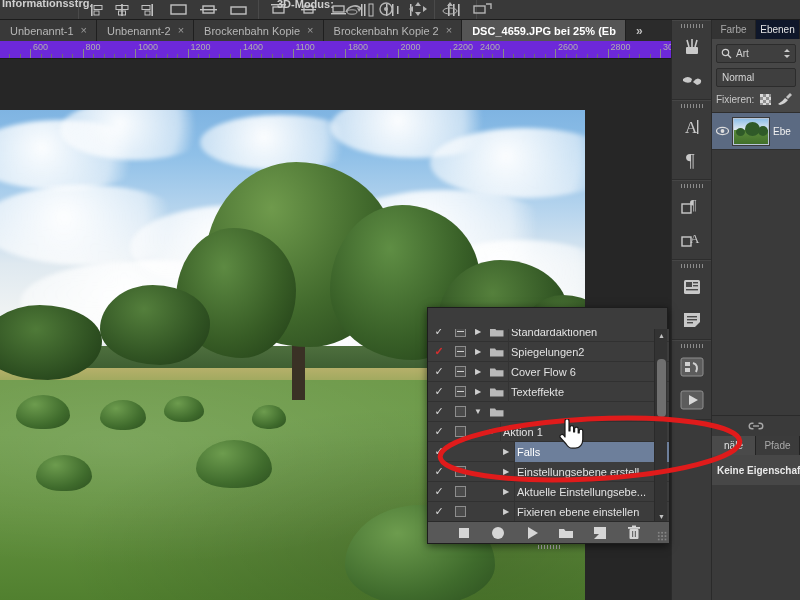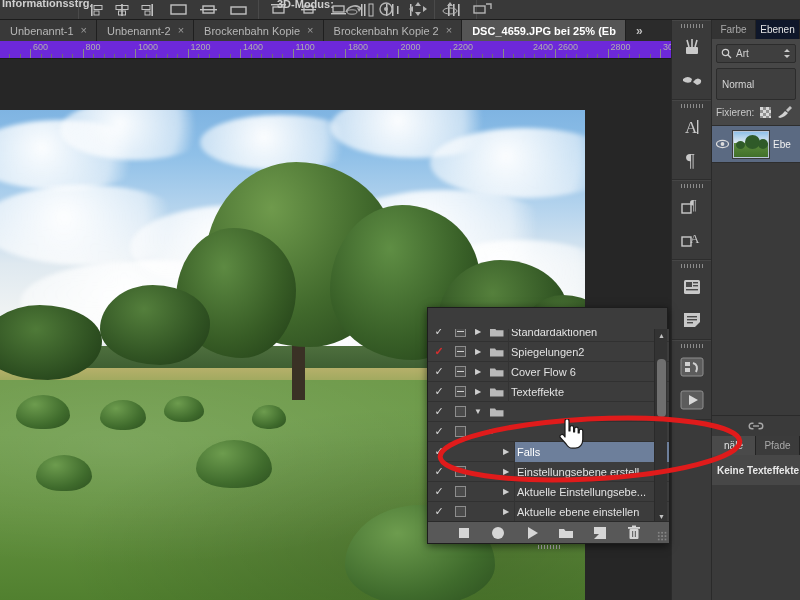--- a/index.html
+++ b/index.html
@@ -169,21 +169,21 @@
   }
   .ptab.active{ background:#0f172a; color:#e6e6e6; }
   .panel-body{ background:#474747; padding:5px 4px 0 4px; }
   .filter-row{
     display:flex; align-items:center; gap:4px;
     height:19px; background:#3f3f3f; border:1px solid #2c2c2c; border-radius:2px;
     padding:0 4px; margin-bottom:5px;
   }
   .filter-row .ftext{ font-size:10px; color:#d0d0d0; flex:1; }
   .blend-row{
-    height:32px; background:#3f3f3f; border:1px solid #2c2c2c; border-radius:2px;
+    height:19px; background:#3f3f3f; border:1px solid #2c2c2c; border-radius:2px;
     display:flex; align-items:center; padding:0 5px; margin-bottom:6px;
     font-size:10px; color:#d6d6d6;
   }
   .lock-row{
     display:flex; align-items:center; gap:6px; margin-bottom:6px;
     font-size:10px; color:#c9c9c9;
   }
   .checker{
     width:11px; height:11px;
     background:
@@ -541,21 +541,21 @@
       <div class="tick minor" style="left: 418.5px;"></div>
       <div class="tick minor" style="left: 429px;"></div>
       <div class="tick minor" style="left: 439.5px;"></div>
       <div class="tick major" style="left: 450px;"></div>
       <div class="rlabel" style="left: 453px;">2200</div>
       <div class="tick minor" style="left: 460.5px;"></div>
       <div class="tick minor" style="left: 471px;"></div>
       <div class="tick minor" style="left: 481.5px;"></div>
       <div class="tick minor" style="left: 492px;"></div>
       <div class="tick major" style="left: 502.5px;"></div>
-      <div class="rlabel" style="left: 533px;">2400</div>
+      <div class="rlabel" style="left: 480px;">2400</div>
       <div class="tick minor" style="left: 513px;"></div>
       <div class="tick minor" style="left: 523.5px;"></div>
       <div class="tick minor" style="left: 534px;"></div>
       <div class="tick minor" style="left: 544.5px;"></div>
       <div class="tick major" style="left: 555px;"></div>
       <div class="rlabel" style="left: 558px;">2600</div>
       <div class="tick minor" style="left: 565.5px;"></div>
       <div class="tick minor" style="left: 576px;"></div>
       <div class="tick minor" style="left: 586.5px;"></div>
       <div class="tick minor" style="left: 597px;"></div>
@@ -772,21 +772,21 @@
         <svg width="16" height="12">
           <path d="M5 6 h6" stroke="#a8a8a8" stroke-width="1.4"></path>
           <path d="M5.5 3.2 h-1.5 a2.8 2.8 0 0 0 0 5.6 h1.5" stroke="#a8a8a8" stroke-width="1.4" fill="none"></path>
           <path d="M10.5 3.2 h1.5 a2.8 2.8 0 0 1 0 5.6 h-1.5" stroke="#a8a8a8" stroke-width="1.4" fill="none"></path>
         </svg>
       </div>
       <div class="ptabs2">
         <div class="ptab active">näle</div>
         <div class="ptab">Pfade</div>
       </div>
-      <div class="noprops">Keine Texteffekte</div>
+      <div class="noprops">Keine Eigenschaf</div>
       <div class="dock-blank"></div>
     </div>
   </div>
 
   <div class="actions-panel">
 
 
     <div class="ap-list">
       <div class="ap-rowsclip" id="actions-rows">
           <div class="arow">
@@ -852,20 +852,21 @@
                 <path d="M1 2.5 h5 l1.3 1.8 h7.2 v6.2 h-13.5z" fill="#b9b9b9"></path>
               </svg>
             </div>
           </div>
           <div class="arow">
             <div class="acheck">✓</div>
             <div class="abox">
               <i></i>
             </div>
             <div class="atri" style="margin-left: 14px;">▼</div>
+            <div class="aname">Aktion 1</div>
           </div>
           <div class="arow selected">
             <div class="acheck">✓</div>
             <div class="abox"></div>
             <div class="atri" style="margin-left: 28px;">▶</div>
             <div class="aname">Falls</div>
           </div>
           <div class="arow">
             <div class="acheck">✓</div>
             <div class="abox">
@@ -881,21 +882,21 @@
             </div>
             <div class="atri" style="margin-left: 28px;">▶</div>
             <div class="aname">Aktuelle Einstellungsebe...</div>
           </div>
           <div class="arow">
             <div class="acheck">✓</div>
             <div class="abox">
               <i></i>
             </div>
             <div class="atri" style="margin-left: 28px;">▶</div>
-            <div class="aname">Aktuelle ebene einstellen</div>
+            <div class="aname">Fixieren ebene einstellen</div>
           </div>
         </div>
     </div>
 
     <div class="ap-scroll">
       <div class="arrow up">▲</div>
       <div class="thumb"></div>
       <div class="arrow down">▼</div>
     </div>
 

